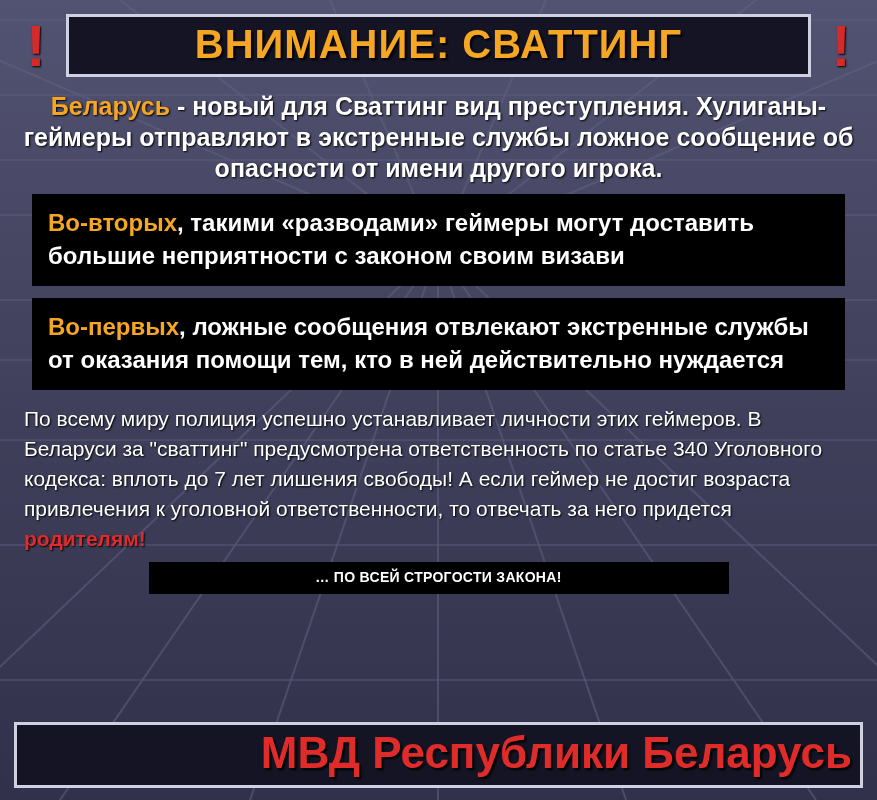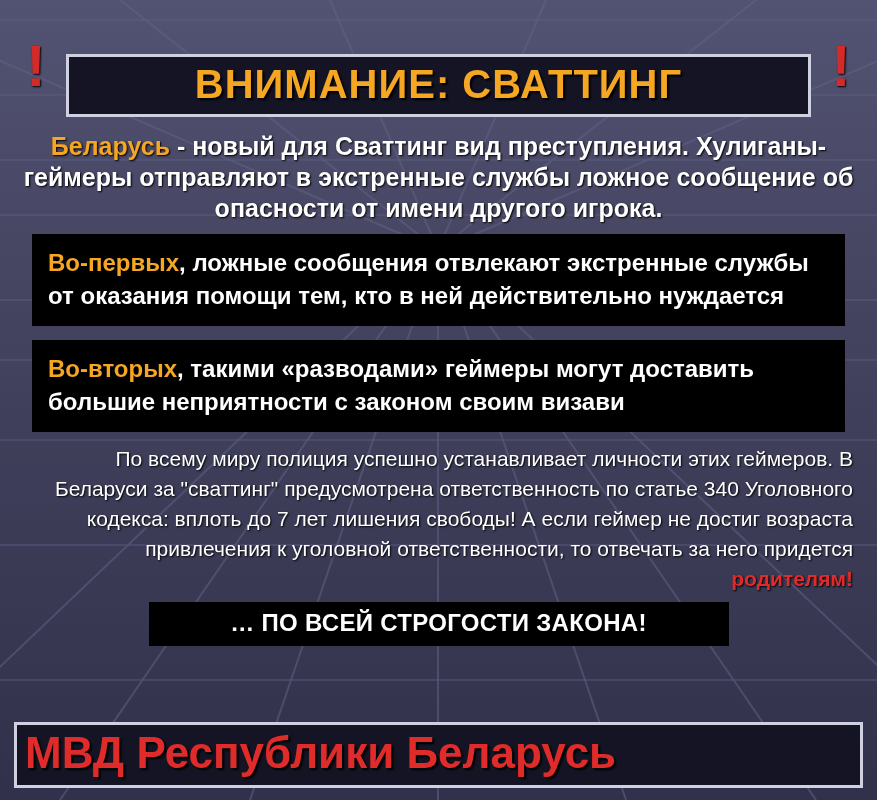--- a/index.html
+++ b/index.html
@@ -53,21 +53,20 @@
     text-align: center;
     text-shadow: 1px 1px 2px #000;
     flex: 0 0 auto;
   }
   .title-box {
     flex: 1 1 auto;
     border: 3px solid #cfd0e0;
     background: #141424;
     text-align: center;
     padding: 6px 10px 9px 10px;
-    margin-top: 40px;
   }
   .title-box .title {
     color: #f5a623;
     font-size: 40px;
     font-weight: bold;
     letter-spacing: 1px;
     line-height: 1.05;
     text-shadow: 2px 2px 2px #000;
     white-space: nowrap;
   }
@@ -98,56 +97,56 @@
     text-align: left;
   }
   .point .lead {
     color: #f5a623;
   }
   #point-2 { margin-bottom: 12px; }
 
   
   .body-text {
     margin: 6px 10px 8px 10px;
-    text-align: right;
+    text-align: left;
     color: #ffffff;
     font-size: 21px;
     line-height: 1.42;
     text-shadow: 1px 1px 2px #000;
   }
   .body-text .red {
     color: #e02b2b;
     font-weight: bold;
   }
 
   
   .strip {
     background: #000000;
     margin: 4px auto 0 auto;
     width: 560px;
     padding: 7px 10px 9px 10px;
     text-align: center;
   }
   .strip-text {
     color: #ffffff;
-    font-size: 24px;
+    font-size: 14px;
     font-weight: bold;
     letter-spacing: 0.3px;
   }
 
   
   .footer {
     position: absolute;
     left: 14px;
     right: 14px;
     bottom: 12px;
     z-index: 2;
     border: 3px solid #cfd0e0;
     background: #141424;
-    text-align: left;
+    text-align: right;
     padding: 4px 8px 8px 8px;
   }
   .footer-text {
     color: #e02b2b;
     font-size: 44px;
     font-weight: bold;
     line-height: 1.1;
     text-shadow: 2px 2px 2px #000;
     white-space: nowrap;
   }
@@ -203,26 +202,26 @@
       <div class="title-box">
         <div class="title">ВНИМАНИЕ: СВАТТИНГ</div>
       </div>
       <div class="excl">!</div>
     </div>
 
     <div class="intro">
       <span class="hl">Беларусь</span><span> - новый для Сваттинг вид преступления. Хулиганы-геймеры отправляют в экстренные службы ложное сообщение об опасности от имени другого игрока.</span>
     </div>
 
+    <div class="point" id="point-2">
+      <span class="lead">Во-вторых</span><span>, такими «разводами» геймеры могут доставить большие неприятности с законом своим визави</span>
+    </div>
+
     <div class="point" id="point-1">
       <span class="lead">Во-первых</span><span>, ложные сообщения отвлекают экстренные службы от оказания помощи тем, кто в ней действительно нуждается</span>
-    </div>
-
-    <div class="point" id="point-2">
-      <span class="lead">Во-вторых</span><span>, такими «разводами» геймеры могут доставить большие неприятности с законом своим визави</span>
     </div>
 
     <div class="body-text">
       <span>По всему миру полиция успешно устанавливает личности этих геймеров. В Беларуси за "сваттинг" предусмотрена ответственность по статье 340 Уголовного кодекса: вплоть до 7 лет лишения свободы! А если геймер не достиг возраста привлечения к уголовной ответственности, то отвечать за него придется </span><span class="red">родителям!</span>
     </div>
 
     <div class="strip">
       <div class="strip-text">… ПО ВСЕЙ СТРОГОСТИ ЗАКОНА!</div>
     </div>
 

